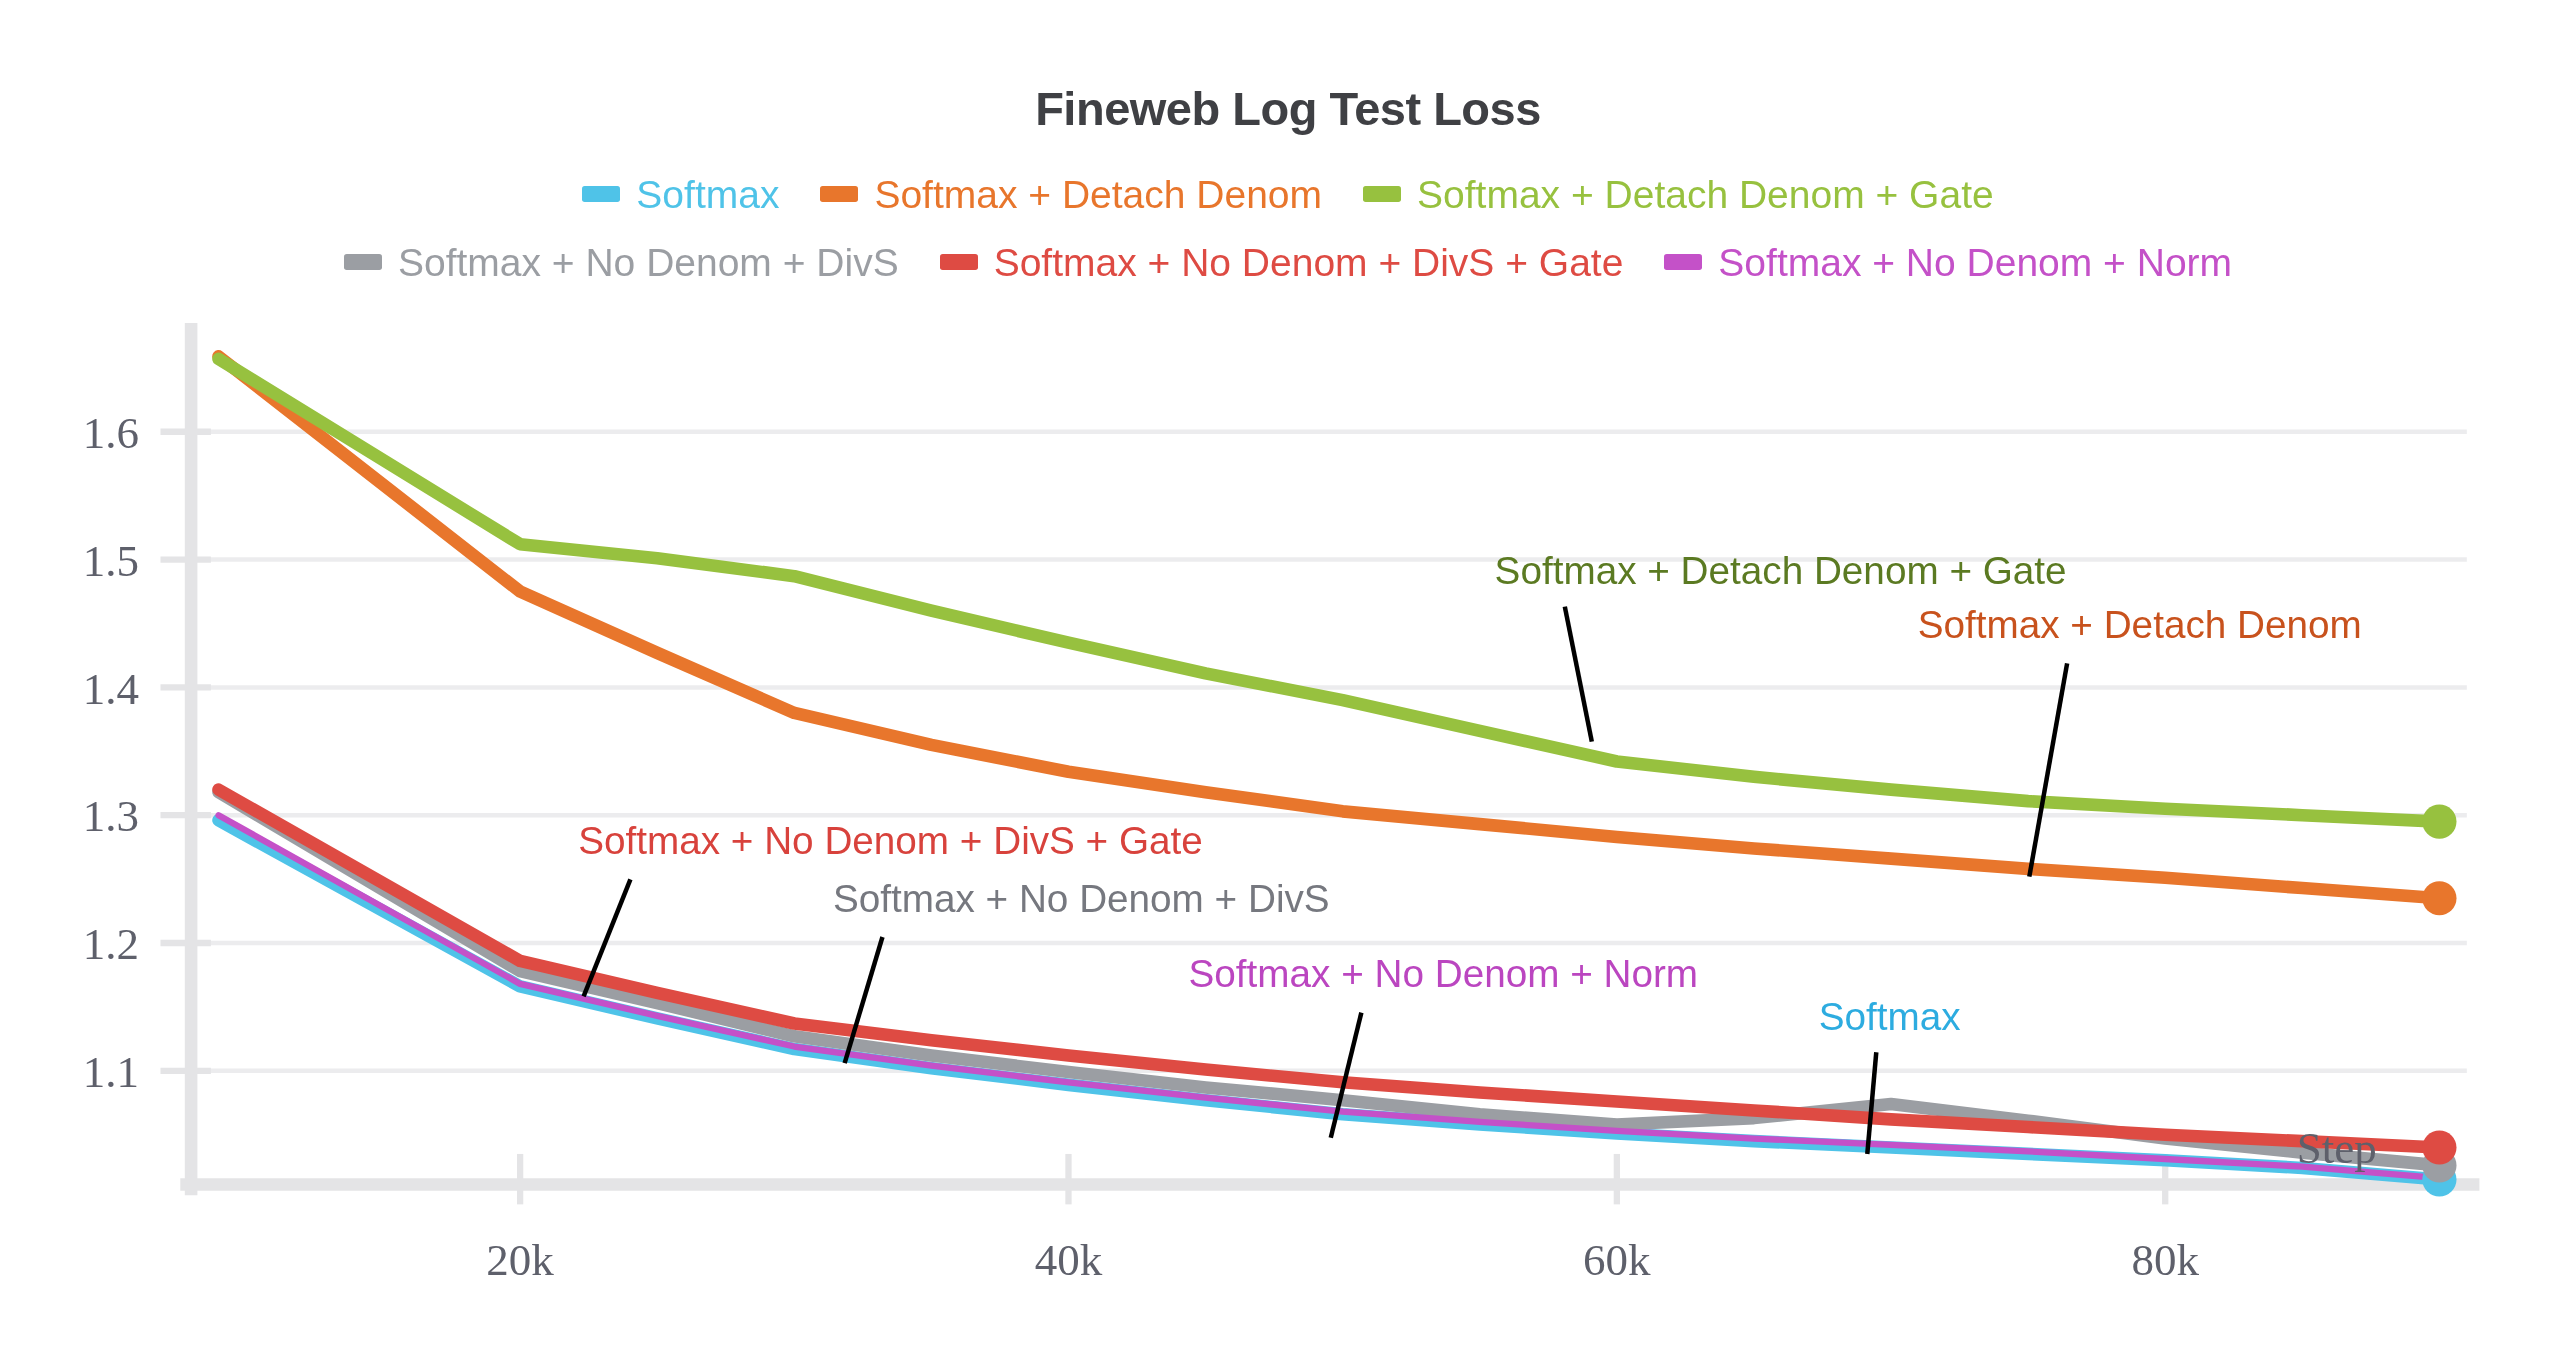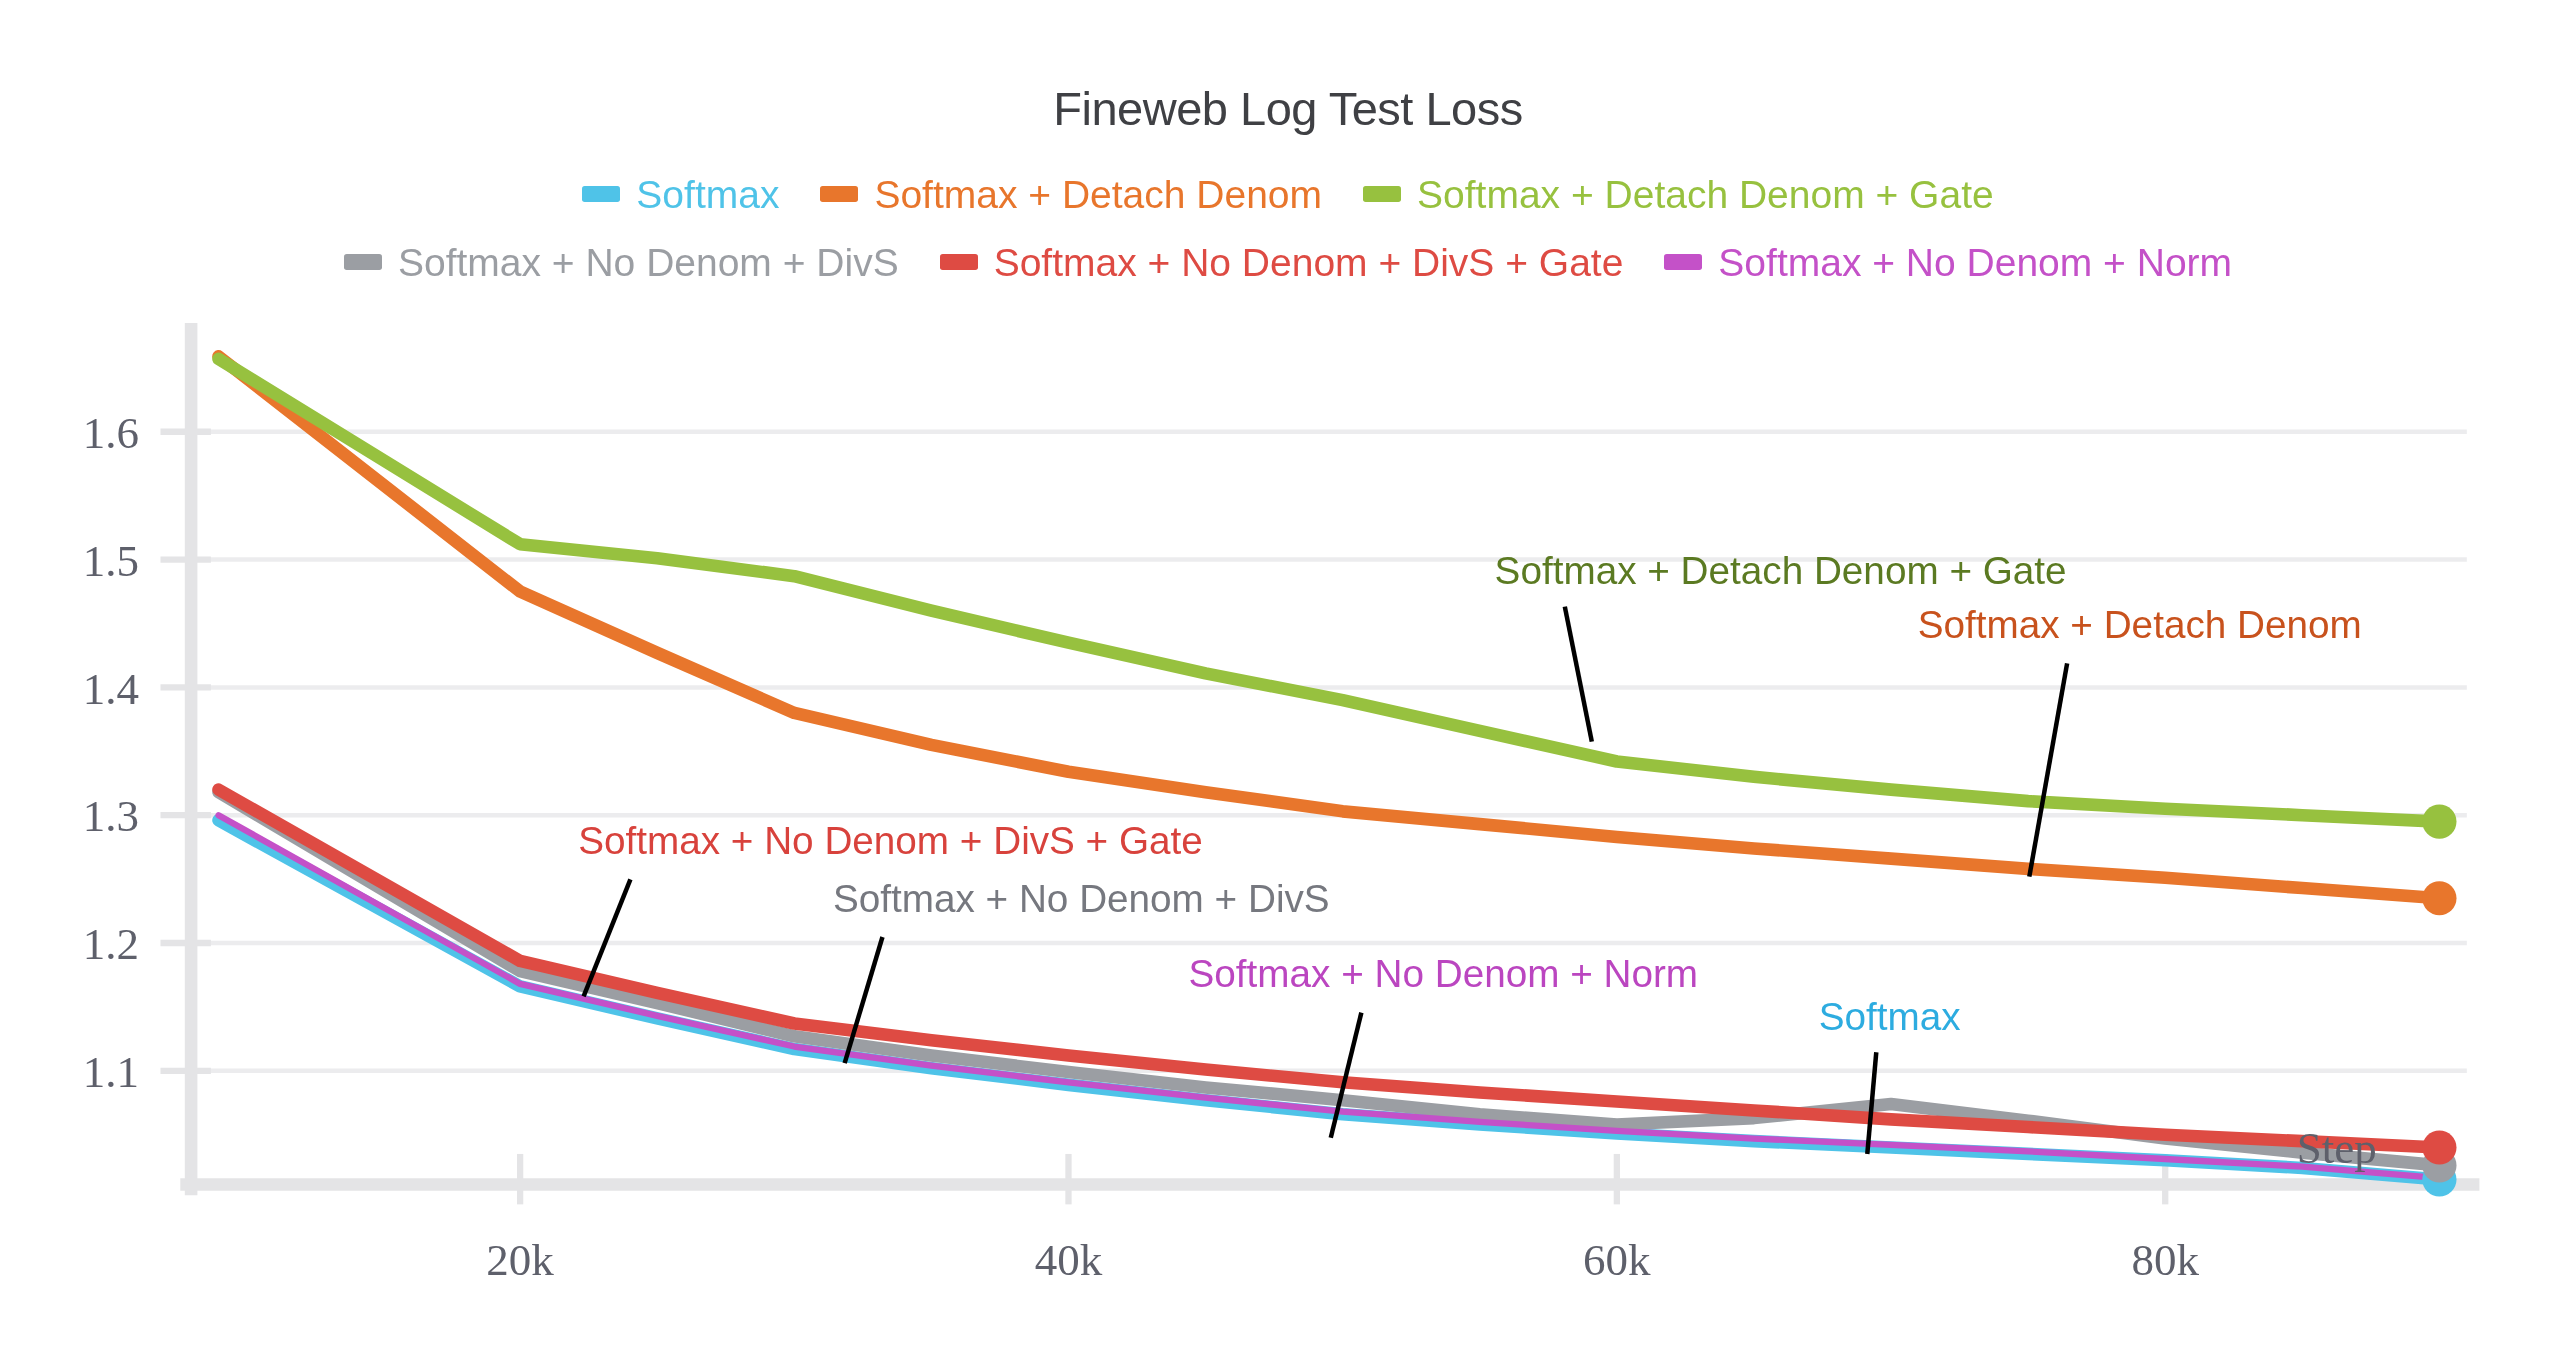--- a/index.html
+++ b/index.html
@@ -20,21 +20,21 @@
     background: #ffffff;
   }
   
   .chart-title {
     position: absolute;
     left: 0;
     top: 81px;
     width: 2576px;
     text-align: center;
     font-size: 47px;
-    font-weight: normal;
+    font-weight: bold;
     color: #3f4044;
     letter-spacing: -0.5px;
   }
   
   .legend {
     position: absolute;
     left: 0;
     top: 160px;
     width: 2576px;
   }

